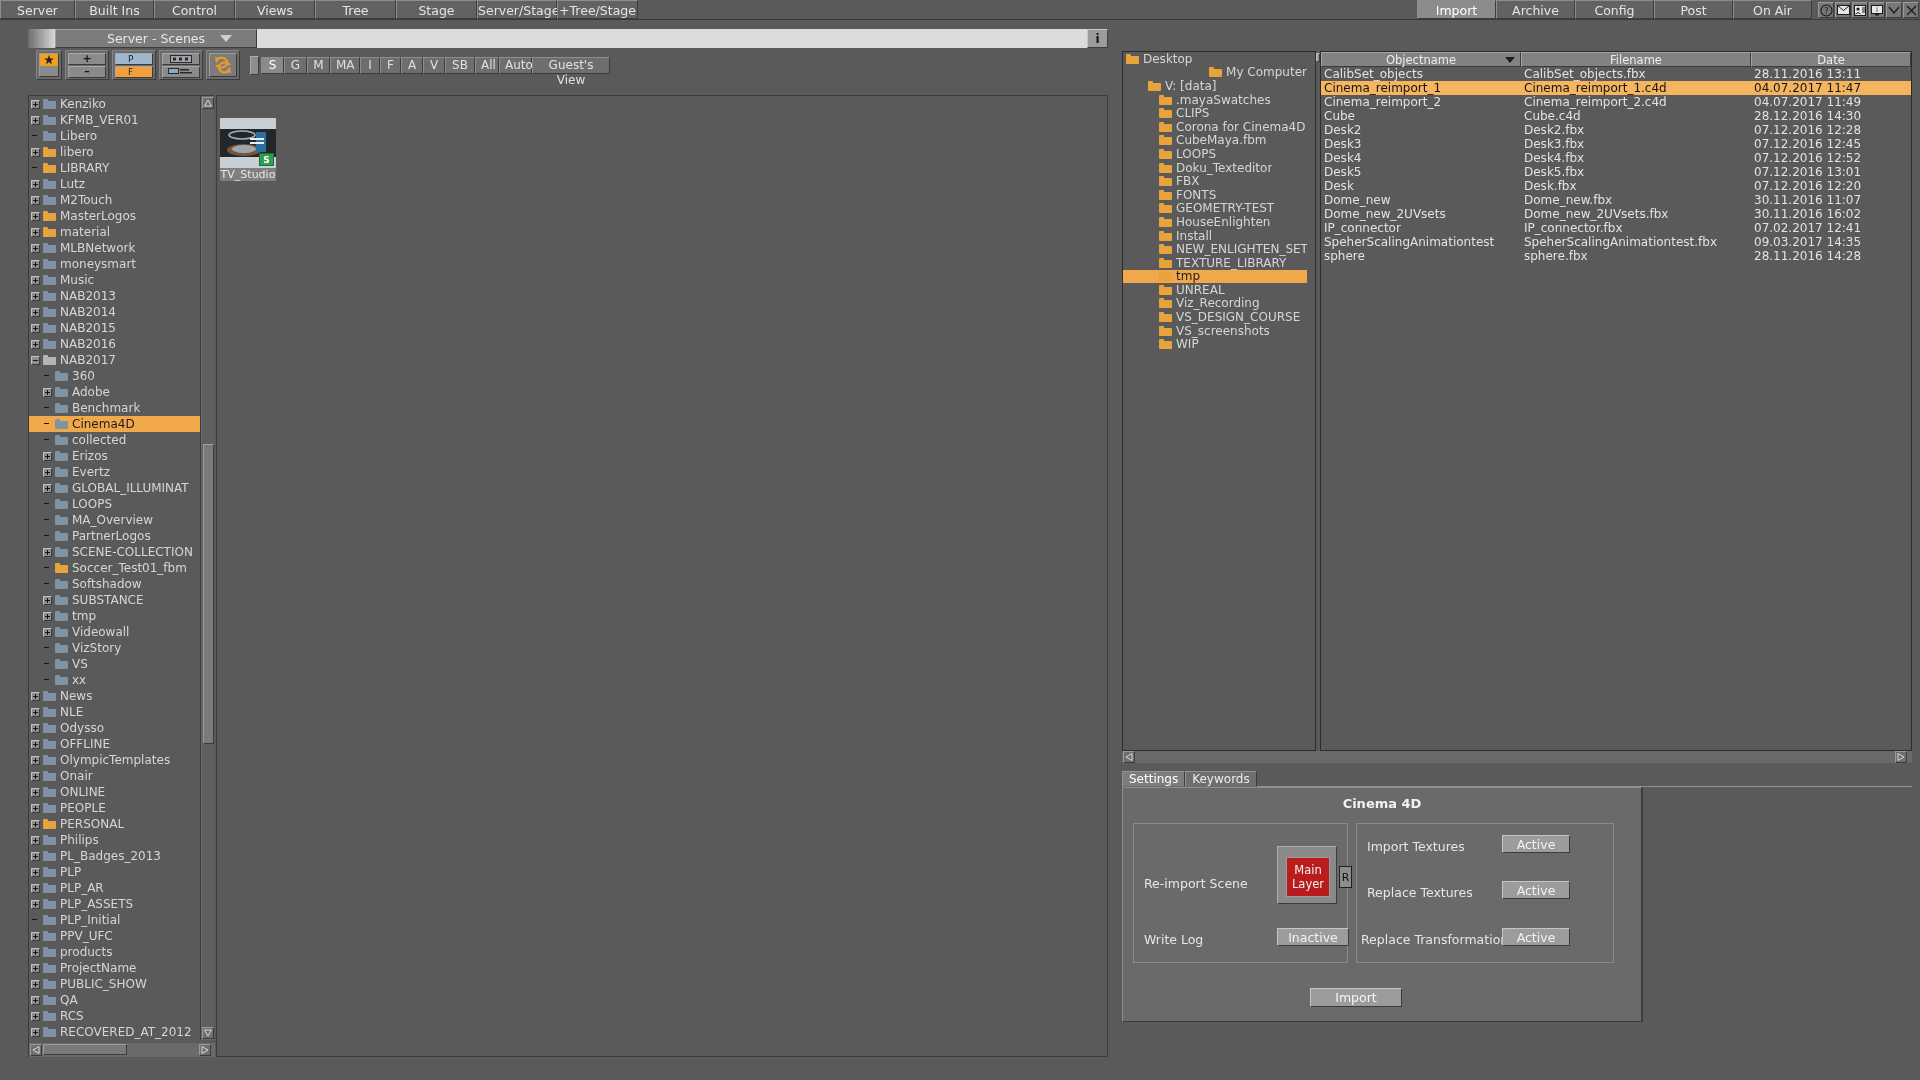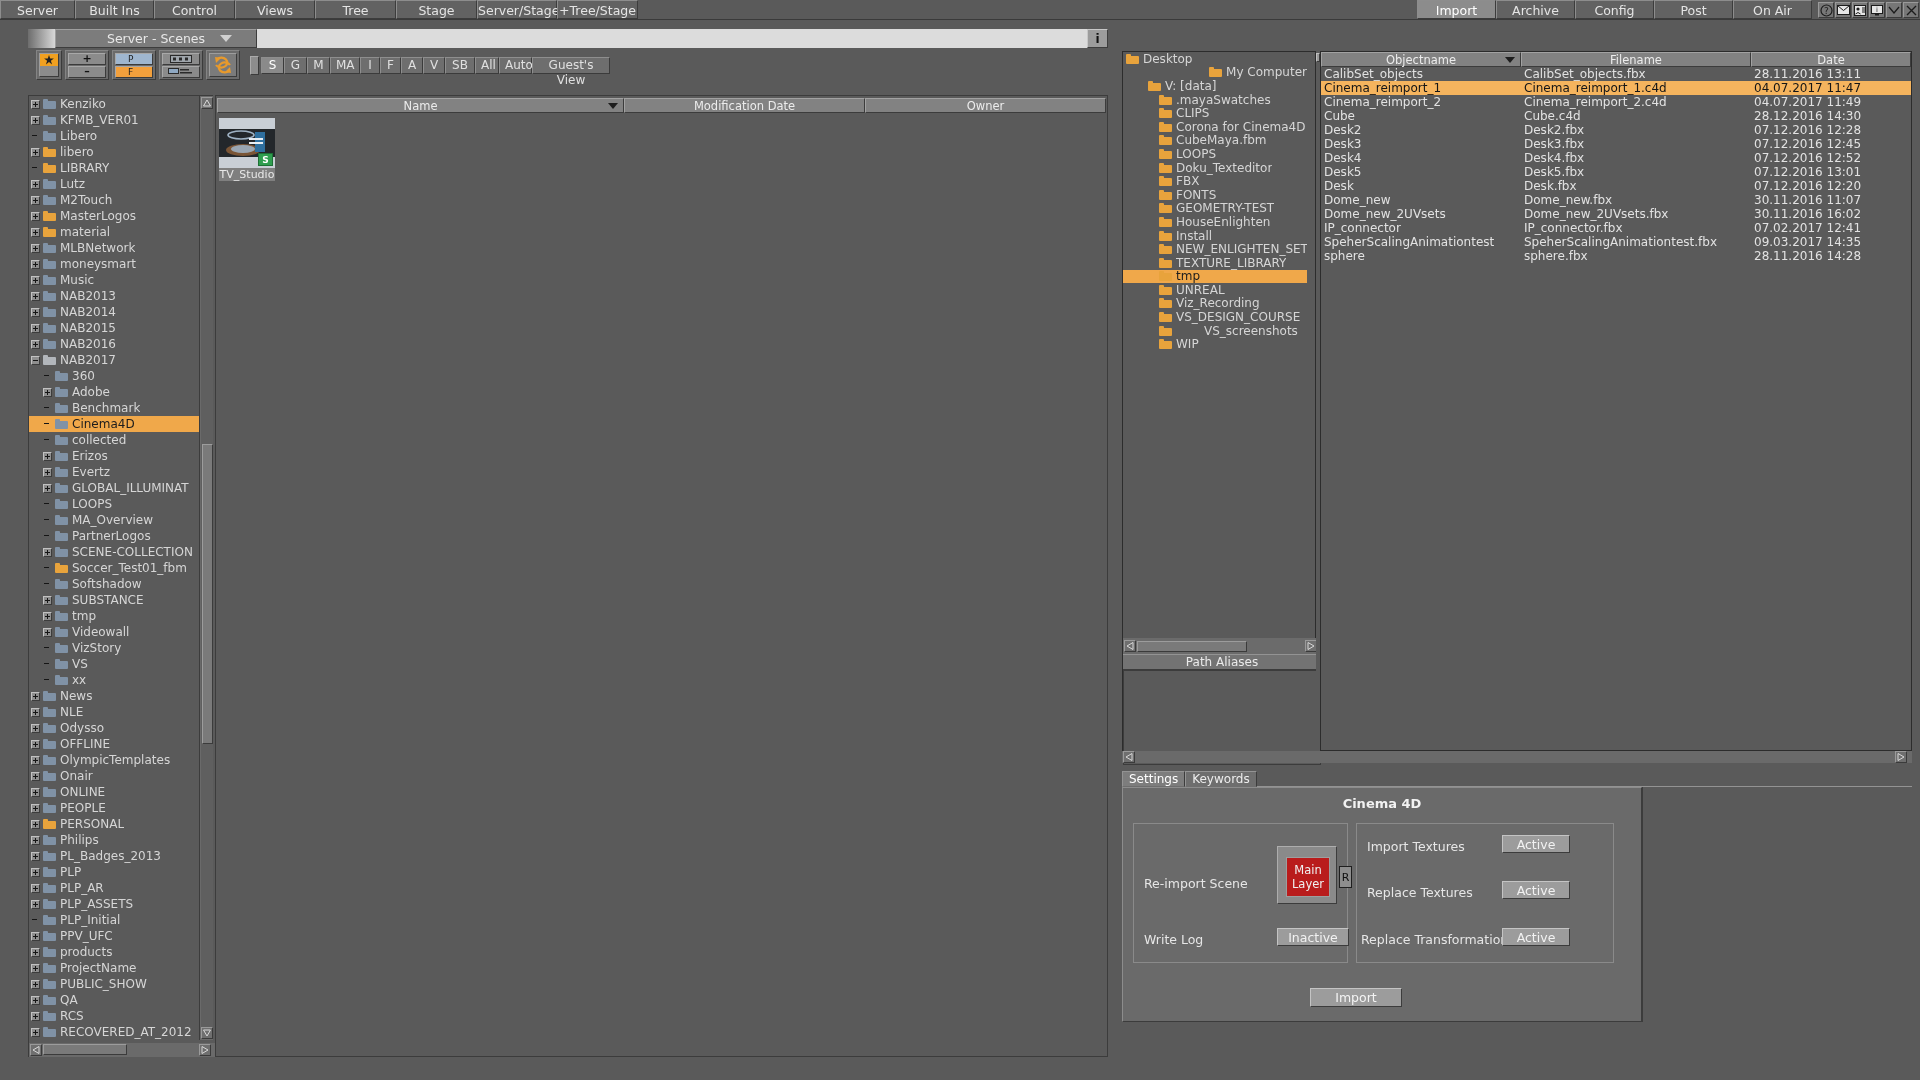--- a/index.html
+++ b/index.html
@@ -652,25 +652,20 @@
           <div class="hs-thumb" style="left:14px;width:84px;"></div>
           <div class="arrowbox" style="left:170px;top:1px;">
             <svg width="8" height="8">
                 <polygon points="7,4 1,0.5 1,7.5" fill="none" stroke="#d8d8d8"></polygon>
               </svg>
           </div>
         </div>
       </div>
 
       <div class="files-pane">
-        <div class="colhdr" id="left-cols">
-            <div class="col" style="width: 407px;"><span>Name</span><span class="sortarrow"></span></div>
-            <div class="col" style="width: 241px;"><span>Modification Date</span></div>
-            <div class="col" style="width: 241px;"><span>Owner</span></div>
-          </div>
         <div class="thumbs">
           <div class="thumb">
             <div class="img">
               <svg width="56" height="50" viewBox="0 0 56 50">
                 <rect x="0" y="0" width="56" height="11" fill="#c9cfd6"></rect>
                 <rect x="0" y="11" width="56" height="28" fill="#23272b"></rect>
                 <ellipse cx="22" cy="17" rx="13" ry="4" fill="none" stroke="#9fb2c4" stroke-width="1.6"></ellipse>
                 <ellipse cx="24" cy="32" rx="17" ry="6" fill="#7a5536"></ellipse>
                 <ellipse cx="24" cy="31" rx="12" ry="4" fill="#9aa6b2"></ellipse>
                 <rect x="36" y="14" width="10" height="20" fill="#2f6f9e"></rect>
@@ -765,46 +760,29 @@
               <span class="tlabel">UNREAL</span>
             </div>
             <div class="trow" style="height: 13.6px; padding-left: 36px;">
               <span class="folder o"></span>
               <span class="tlabel">Viz_Recording</span>
             </div>
             <div class="trow" style="height: 13.6px; padding-left: 36px;">
               <span class="folder o"></span>
               <span class="tlabel">VS_DESIGN_COURSE</span>
             </div>
-            <div class="trow" style="height: 13.6px; padding-left: 36px; gap: 28px;">
+            <div class="trow" style="height: 13.6px; padding-left: 36px;">
               <span class="folder o"></span>
               <span class="tlabel">VS_screenshots</span>
             </div>
             <div class="trow" style="height: 13.6px; padding-left: 36px;">
               <span class="folder o"></span>
               <span class="tlabel">WIP</span>
             </div>
           </div>
-        <div class="path-aliases">
-          <div class="pa-scroll">
-            <div class="arrowbox" style="position:relative;left:1px;top:0;">
-              <svg width="8" height="8">
-                  <polygon points="1,4 7,0.5 7,7.5" fill="none" stroke="#d8d8d8"></polygon>
-                </svg>
-            </div>
-            <div class="hs-thumb" style="position:relative;top:0;left:2px;width:110px;"></div>
-            <div class="arrowbox" style="position:absolute;left:182px;top:2px;">
-              <svg width="8" height="8">
-                  <polygon points="7,4 1,0.5 1,7.5" fill="none" stroke="#d8d8d8"></polygon>
-                </svg>
-            </div>
-          </div>
-          <div class="pa-title">Path Aliases</div>
-          <div class="pa-area"></div>
-        </div>
       </div>
 
       <div class="rsplit">
           <div class="grip"></div>
         </div>
 
       <div class="rlist">
         <div class="rcolhdr" id="right-cols">
             <div class="col" style="width: 200px;"><span>Objectname</span><span class="sortarrow"></span></div>
             <div class="col" style="width: 230px;"><span>Filename</span></div>

